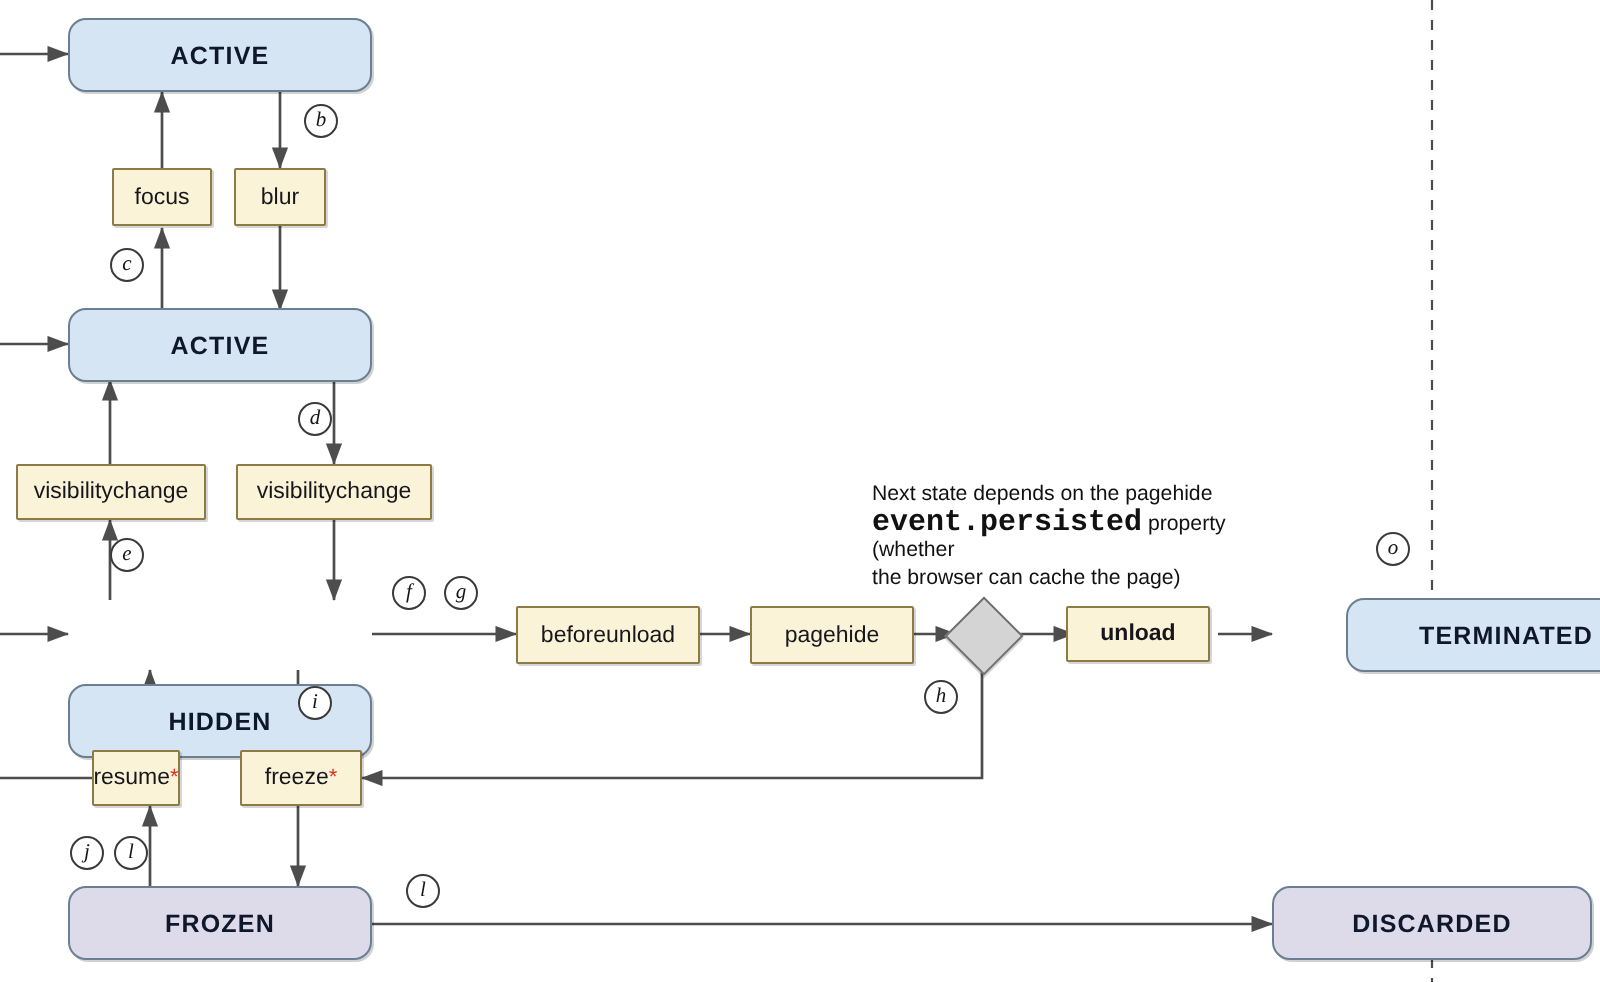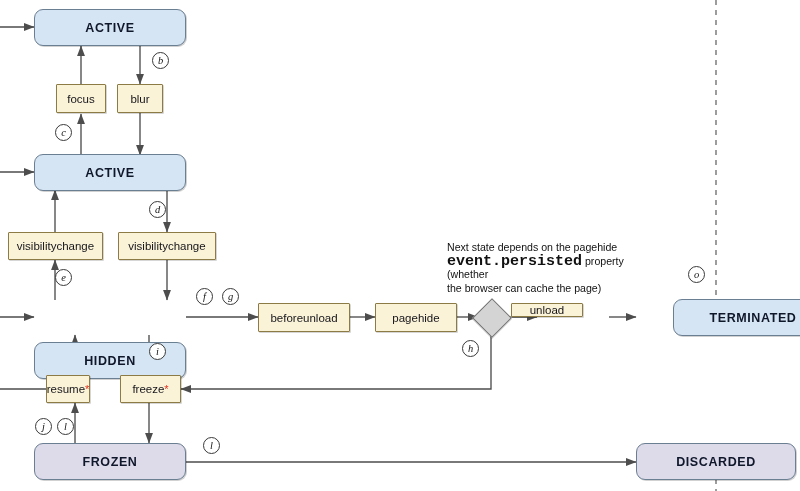--- a/index.html
+++ b/index.html
@@ -48,21 +48,21 @@
     font-size:10.5px;
     font-family:"Liberation Serif", serif;
     font-style:italic;
     color:#151515;
     background:#ffffff;
     box-sizing:border-box;
   }
 
   #annotation{
     position:absolute;
-    left:447px;top:241px;width:212px;
+    left:436px;top:241px;width:212px;
     font-size:10.6px;
     line-height:13.6px;
     color:#111111;
   }
   #annotation .mono{
     font-family:"Liberation Mono", monospace;
     font-weight:bold;
     font-size:15px;
   }
   .diamond{
@@ -169,21 +169,21 @@
   </div>
 
   <div class="node event" style="left:258px;top:303px;width:92px;height:29px;">
     <span>beforeunload</span>
   </div>
 
   <div class="node event" style="left:375px;top:303px;width:82px;height:29px;">
     <span>pagehide</span>
   </div>
 
-  <div class="node event" style="left:511px;top:303px;width:72px;height:14px;">
+  <div class="node event" style="left:533px;top:303px;width:72px;height:28px;font-weight:bold;">
     <span>unload</span>
   </div>
 
   <div class="node event" style="left:46px;top:375px;width:44px;height:28px;">
     <span>resume</span>
       <span class="star">*</span>
   </div>
 
   <div class="node event" style="left:120px;top:375px;width:61px;height:28px;">
     <span>freeze</span>

